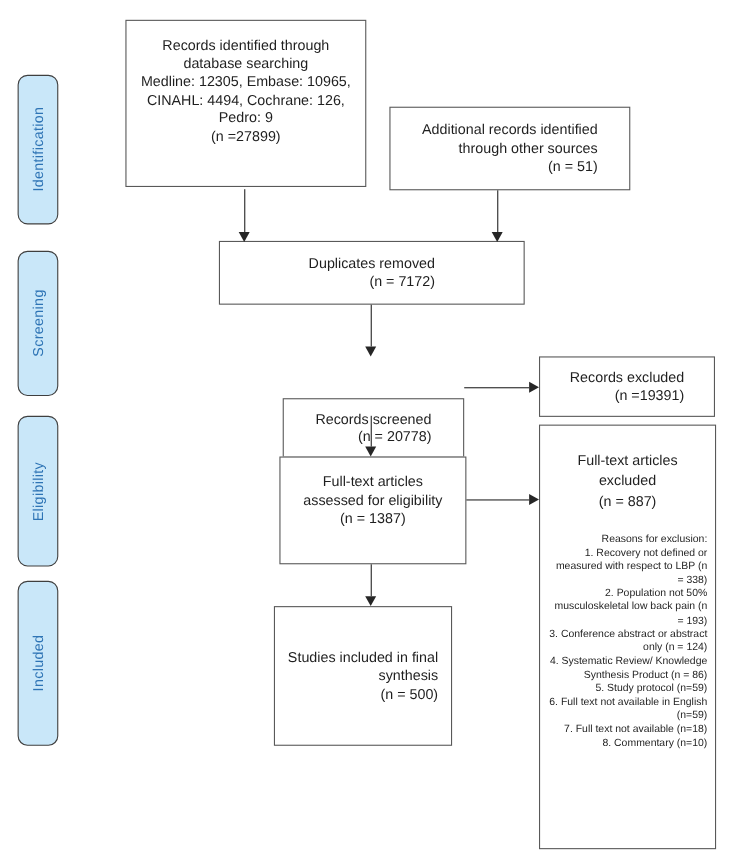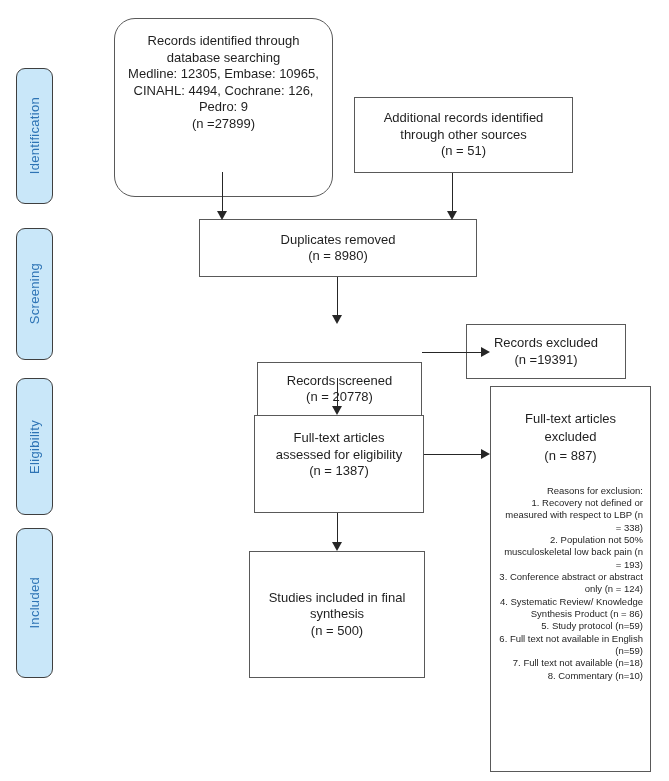--- a/index.html
+++ b/index.html
@@ -38,29 +38,29 @@
     position:absolute;
     background:#ffffff;
     border:1.4px solid var(--box-border,#595959);
     box-sizing:border-box;
     font-size:13px;
     line-height:1.27;
     text-align:center;
     white-space:pre-line;
     padding:4px 6px;
   }
-  .fbox.center{display:flex;align-items:center;justify-content:center;}
-  #box-records-identified{left:114px;top:18px;width:219px;height:179px;padding-top:14px;border-radius:21px;}
+  .fbox.center{display:flex;align-items:center;justify-content:center;text-align:right;}
+  #box-records-identified{left:114px;top:18px;width:219px;height:152px;padding-top:14px;}
   #box-additional-records{left:354px;top:97px;width:219px;height:76px;}
   #box-duplicates-removed{left:199px;top:219px;width:278px;height:58px;}
   #box-records-screened{left:257px;top:324px;width:165px;height:54px;margin-top:38px;}
-  #box-records-excluded{left:466px;top:324px;width:160px;height:55px;}
+  #box-records-excluded{left:490px;top:324px;width:160px;height:55px;}
   #box-fulltext-assessed{left:254px;top:415px;width:170px;height:98px;padding-top:14px;}
   #box-fulltext-excluded{left:490px;top:386px;width:161px;height:386px;padding:6px 7px;}
-  #box-studies-included{left:249px;top:551px;width:176px;height:127px;}
+  #box-studies-included{left:249px;top:551px;width:162px;height:127px;}
   #box-fulltext-excluded .reasons{
     font-size:9.5px;
     line-height:1.3;
     text-align:right;
     white-space:pre-line;
     margin-top:2px;
   }
   #box-fulltext-excluded .extitle{white-space:pre-line;line-height:1.45;}
   
   .arr-v{position:absolute;width:0;border-left:1.6px solid var(--arrow,#2a2a2a);}
@@ -106,21 +106,21 @@
 Medline: 12305, Embase: 10965,
 CINAHL: 4494, Cochrane: 126,
 Pedro: 9
 (n =27899)</div>
 
   <div class="fbox center" id="box-additional-records">Additional records identified
 through other sources
 (n = 51)</div>
 
   <div class="fbox center" id="box-duplicates-removed">Duplicates removed
-(n = 8980)</div>
+(n = 7172)</div>
 
   <div class="fbox center" id="box-records-screened">Records screened
 (n = 20778)</div>
 
   <div class="fbox center" id="box-records-excluded">Records excluded
 (n =19391)</div>
 
   <div class="fbox" id="box-fulltext-assessed">Full-text articles
 assessed for eligibility
 (n = 1387)</div>

